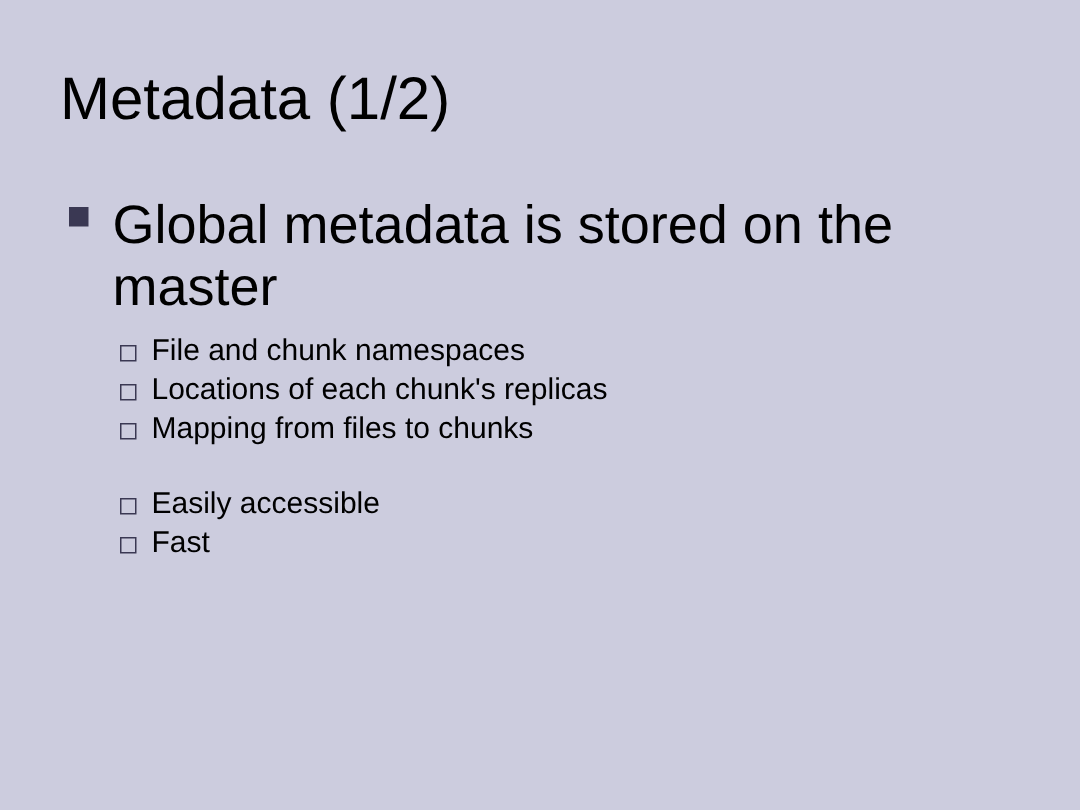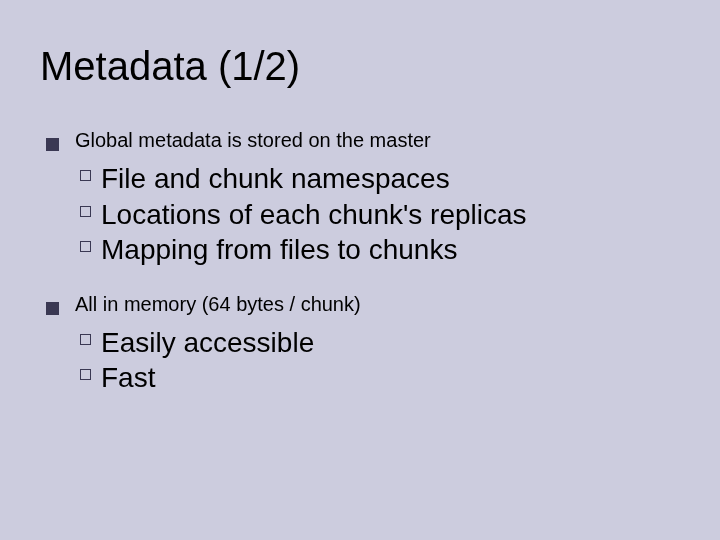--- a/index.html
+++ b/index.html
@@ -31,42 +31,42 @@
   }
   .sq-bullet {
     width: 13px;
     height: 13px;
     background: #3a3853;
     flex: 0 0 auto;
     margin-top: 9px;
     margin-right: 16px;
   }
   .top-text {
-    font-size: 20px;
+    font-size: 36px;
     line-height: 1.15;
   }
   .sub-list {
     margin: 10px 0 26px 40px;
   }
   .sub-item {
     display: flex;
     align-items: flex-start;
     margin: 2px 0;
   }
   .hollow-bullet {
     width: 11px;
     height: 11px;
     border: 1.6px solid #3a3853;
     box-sizing: border-box;
     flex: 0 0 auto;
     margin-top: 8px;
     margin-right: 10px;
   }
   .sub-text {
-    font-size: 28px;
+    font-size: 20px;
     line-height: 1.2;
   }
 </style>
 </head>
 <body>
 
 <div class="slide">
   <div class="title">Metadata (1/2)</div>
 
   <div class="top-item">
@@ -81,24 +81,20 @@
     <div class="sub-item">
       <div class="hollow-bullet"></div>
       <div class="sub-text">Locations of each chunk's replicas</div>
     </div>
     <div class="sub-item">
       <div class="hollow-bullet"></div>
       <div class="sub-text">Mapping from files to chunks</div>
     </div>
   </div>
 
-  <div class="top-item">
-    <div class="sq-bullet"></div>
-    <div class="top-text">All in memory (64 bytes / chunk)</div>
-  </div>
   <div class="sub-list">
     <div class="sub-item">
       <div class="hollow-bullet"></div>
       <div class="sub-text">Easily accessible</div>
     </div>
     <div class="sub-item">
       <div class="hollow-bullet"></div>
       <div class="sub-text">Fast</div>
     </div>
   </div>

